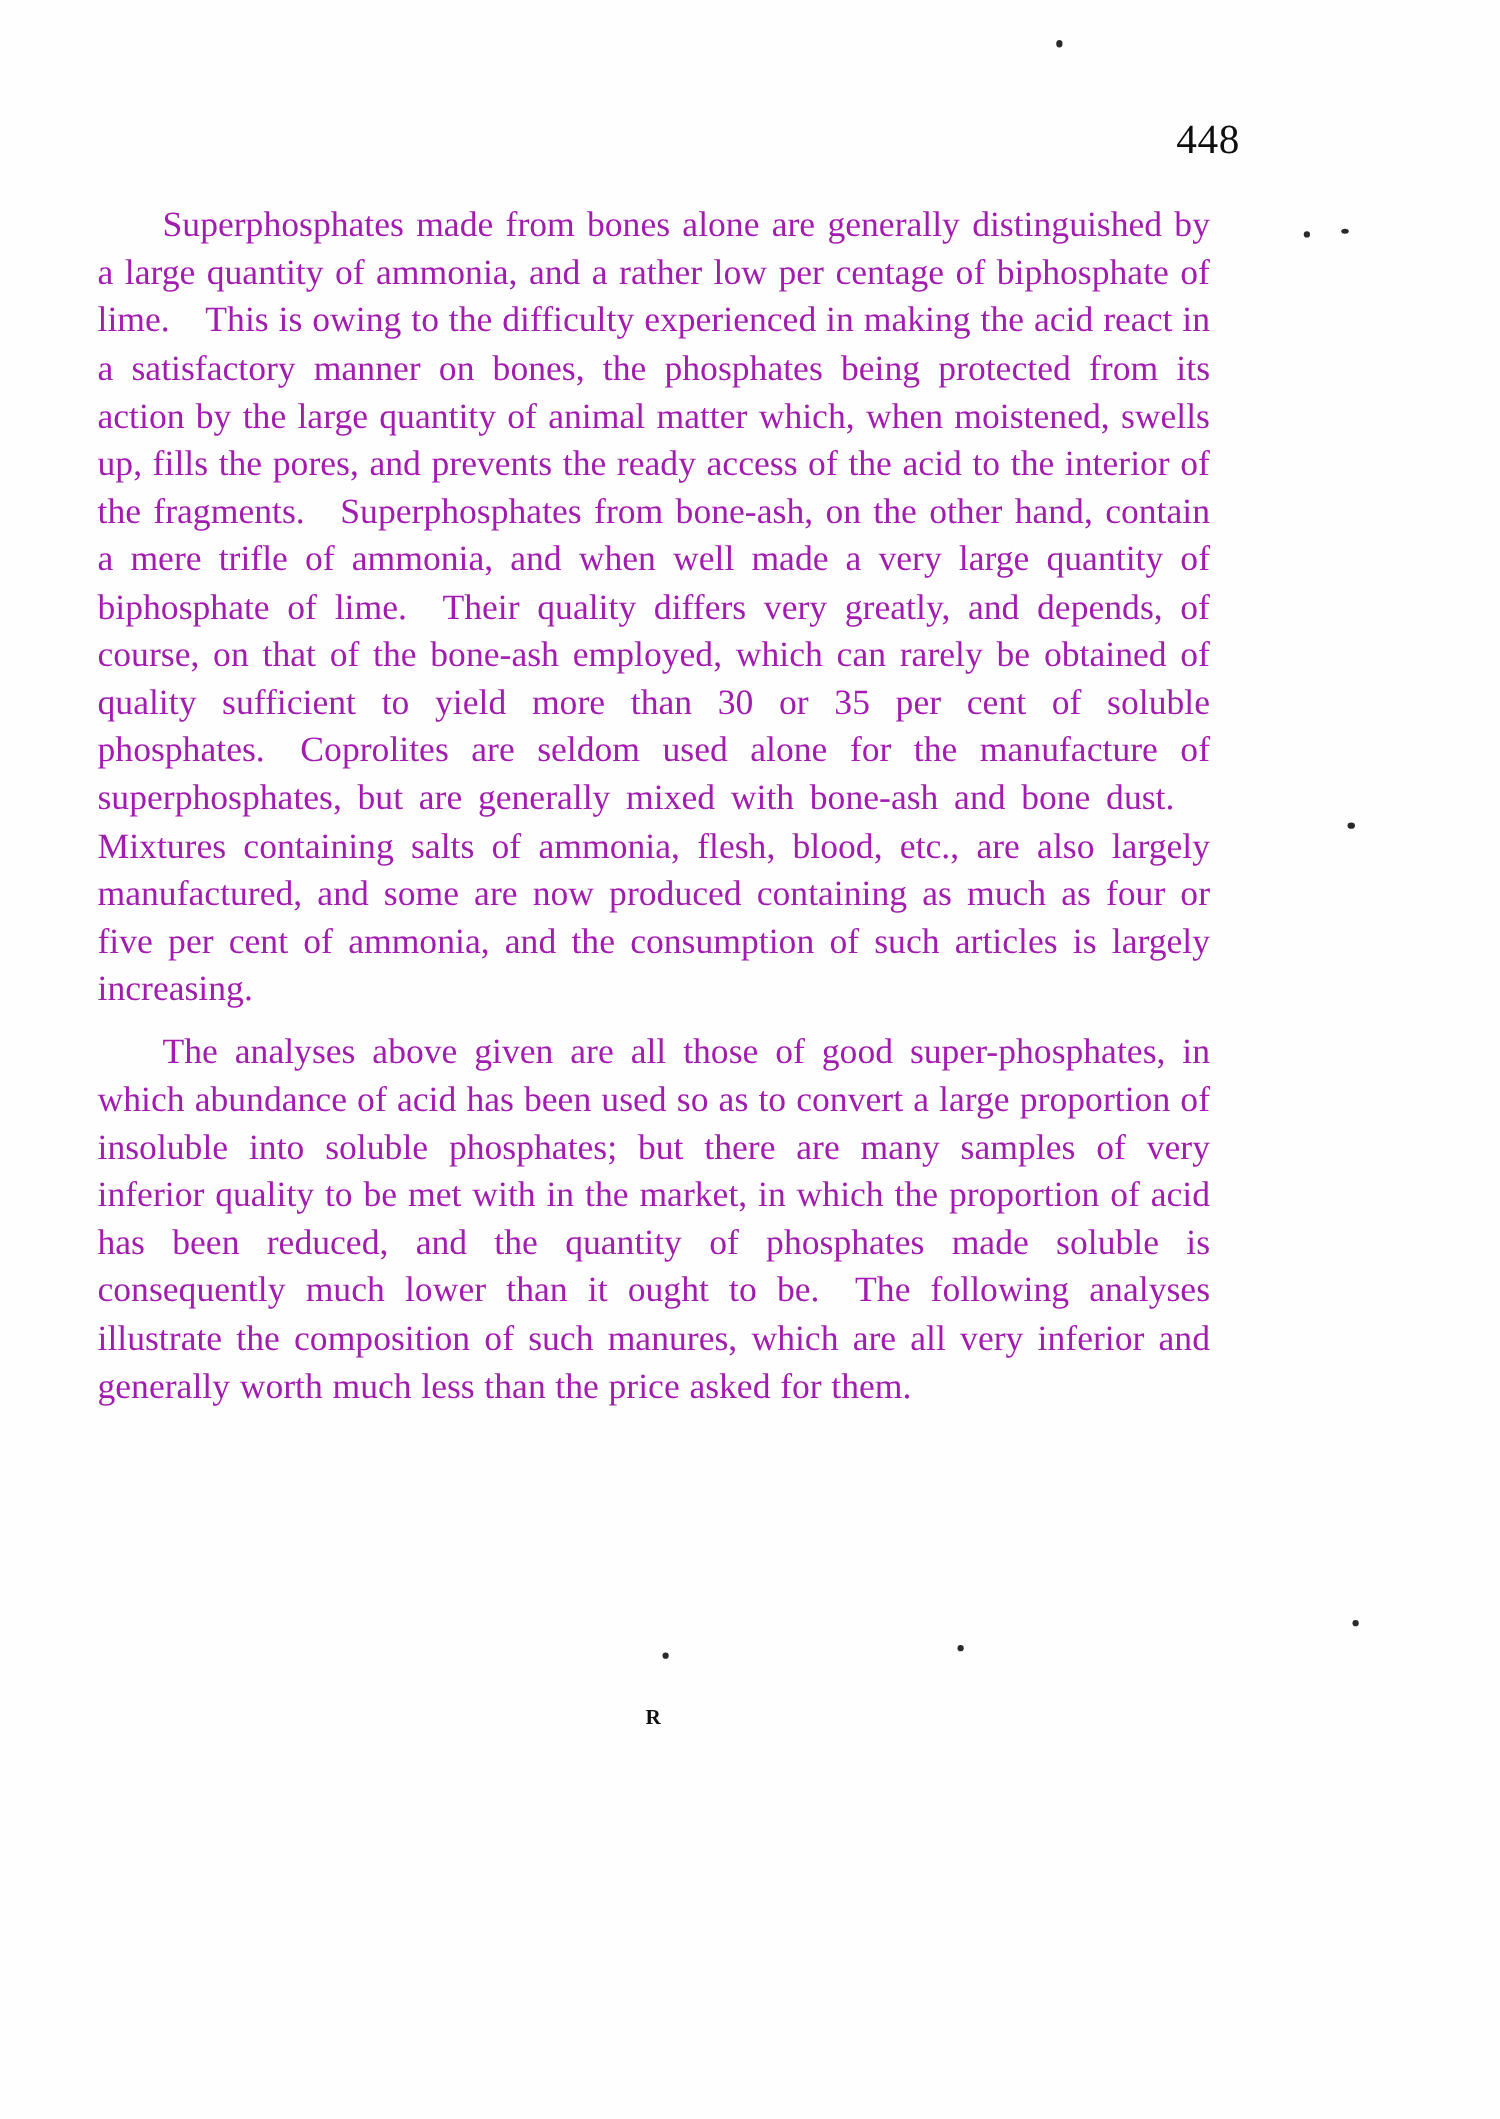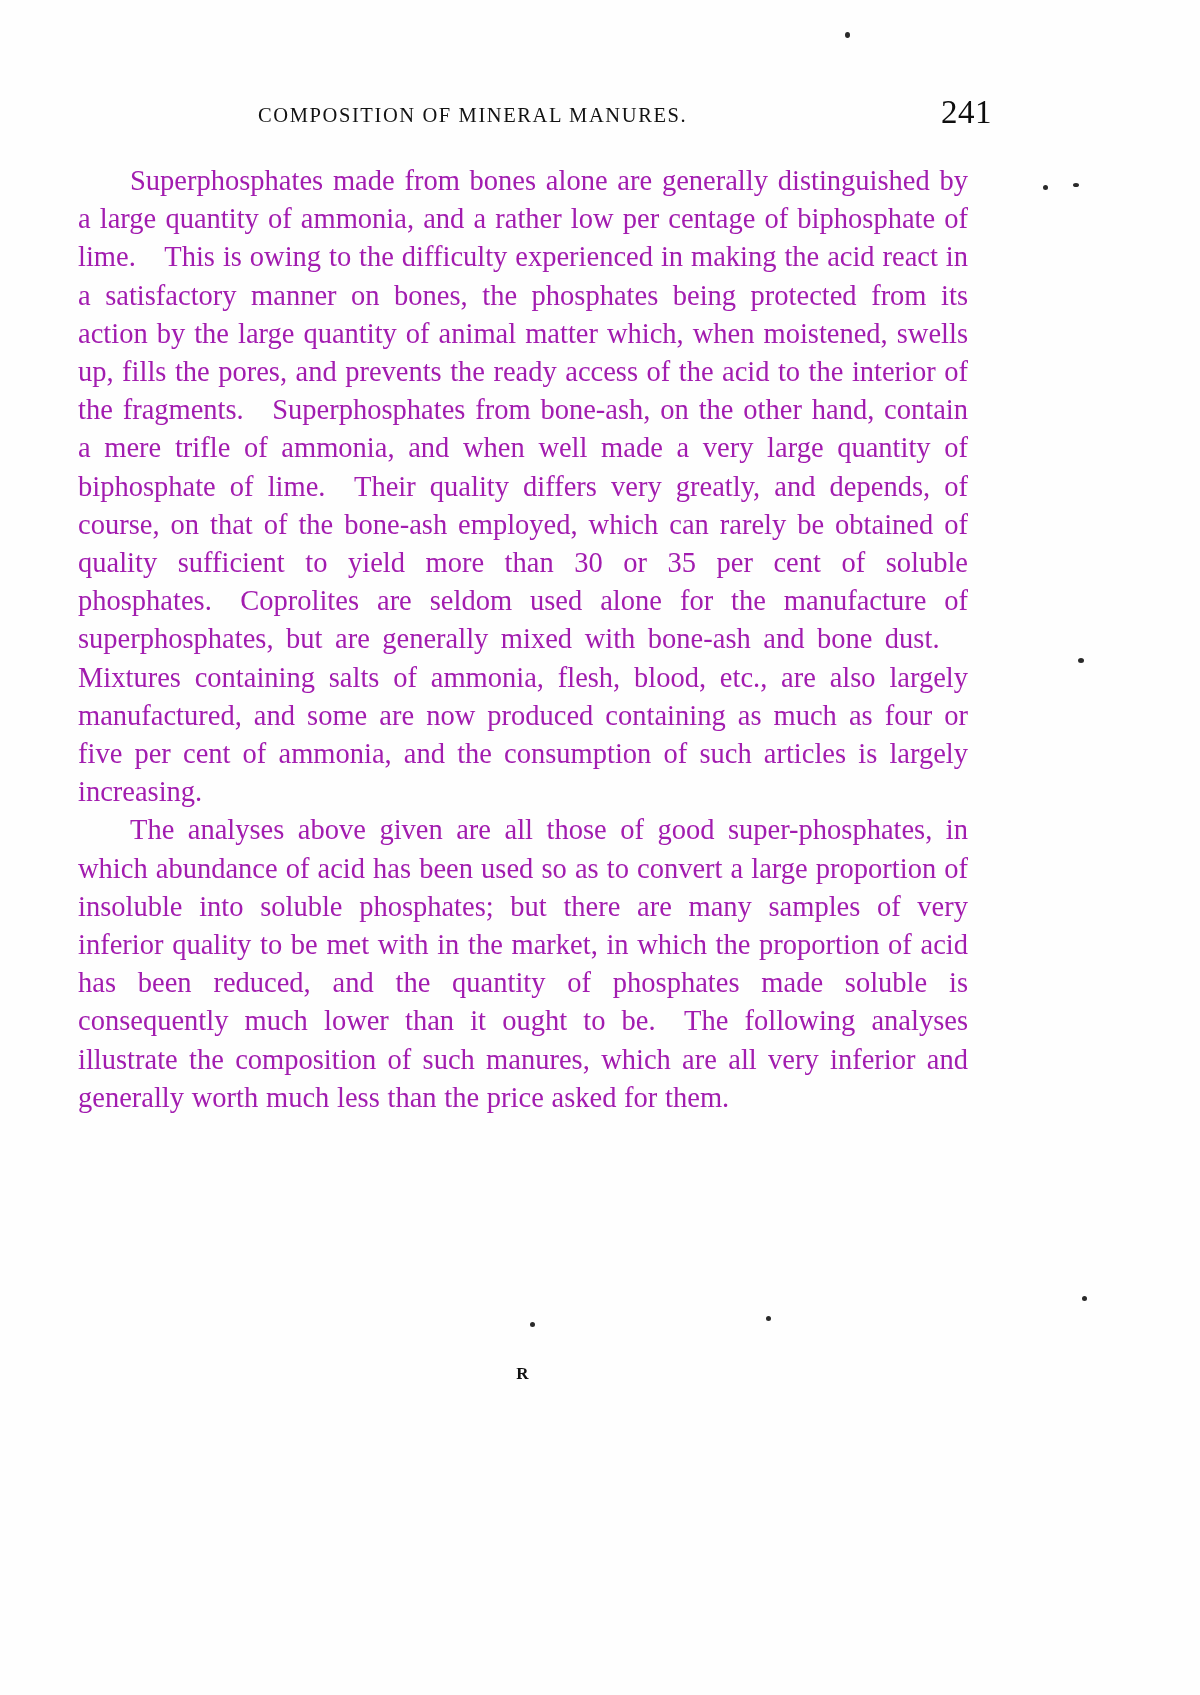--- a/index.html
+++ b/index.html
@@ -69,21 +69,21 @@
     color: #a21caf;
     word-spacing: 0.6px;
   }
 
   .para {
     margin: 0;
     text-indent: 52px;
     text-align: justify;
   }
   .para + .para {
-    margin-top: 0px;
+    margin-top: 12px;
   }
 
   .signature {
     position: absolute;
     left: 0;
     top: 1268px;
     width: 890px;
     text-align: center;
     font-size: 17px;
     font-weight: bold;
@@ -105,22 +105,21 @@
   .s7 { left: 766px; top: 1316px; width: 5px; height: 5px; }
 </style>
 </head>
 <body>
 
 <div class="page">
 
   <div class="content">
 
     <div class="header-line">
-      <div class="running-head">Composition of Mineral Manures.</div>
-      <div class="page-number">241</div>
+      <div class="page-number">448</div>
     </div>
 
     <div class="body-text">
       <p class="para">Superphosphates made from bones alone are generally distinguished by a large quantity of ammonia, and a rather low per centage of biphosphate of lime. This is owing to the difficulty experienced in making the acid react in a satisfactory manner on bones, the phosphates being protected from its action by the large quantity of animal matter which, when moistened, swells up, fills the pores, and prevents the ready access of the acid to the interior of the fragments. Superphosphates from bone-ash, on the other hand, contain a mere trifle of ammonia, and when well made a very large quantity of biphosphate of lime. Their quality differs very greatly, and depends, of course, on that of the bone-ash employed, which can rarely be obtained of quality sufficient to yield more than 30 or 35 per cent of soluble phosphates. Coprolites are seldom used alone for the manufacture of superphosphates, but are generally mixed with bone-ash and bone dust. Mixtures containing salts of ammonia, flesh, blood, etc., are also largely manufactured, and some are now produced containing as much as four or five per cent of ammonia, and the consumption of such articles is largely increasing.</p>
       <p class="para">The analyses above given are all those of good super-phosphates, in which abundance of acid has been used so as to convert a large proportion of insoluble into soluble phosphates; but there are many samples of very inferior quality to be met with in the market, in which the proportion of acid has been reduced, and the quantity of phosphates made soluble is consequently much lower than it ought to be. The following analyses illustrate the composition of such manures, which are all very inferior and generally worth much less than the price asked for them.</p>
     </div>
 
     <div class="signature">R</div>
   </div>
 

